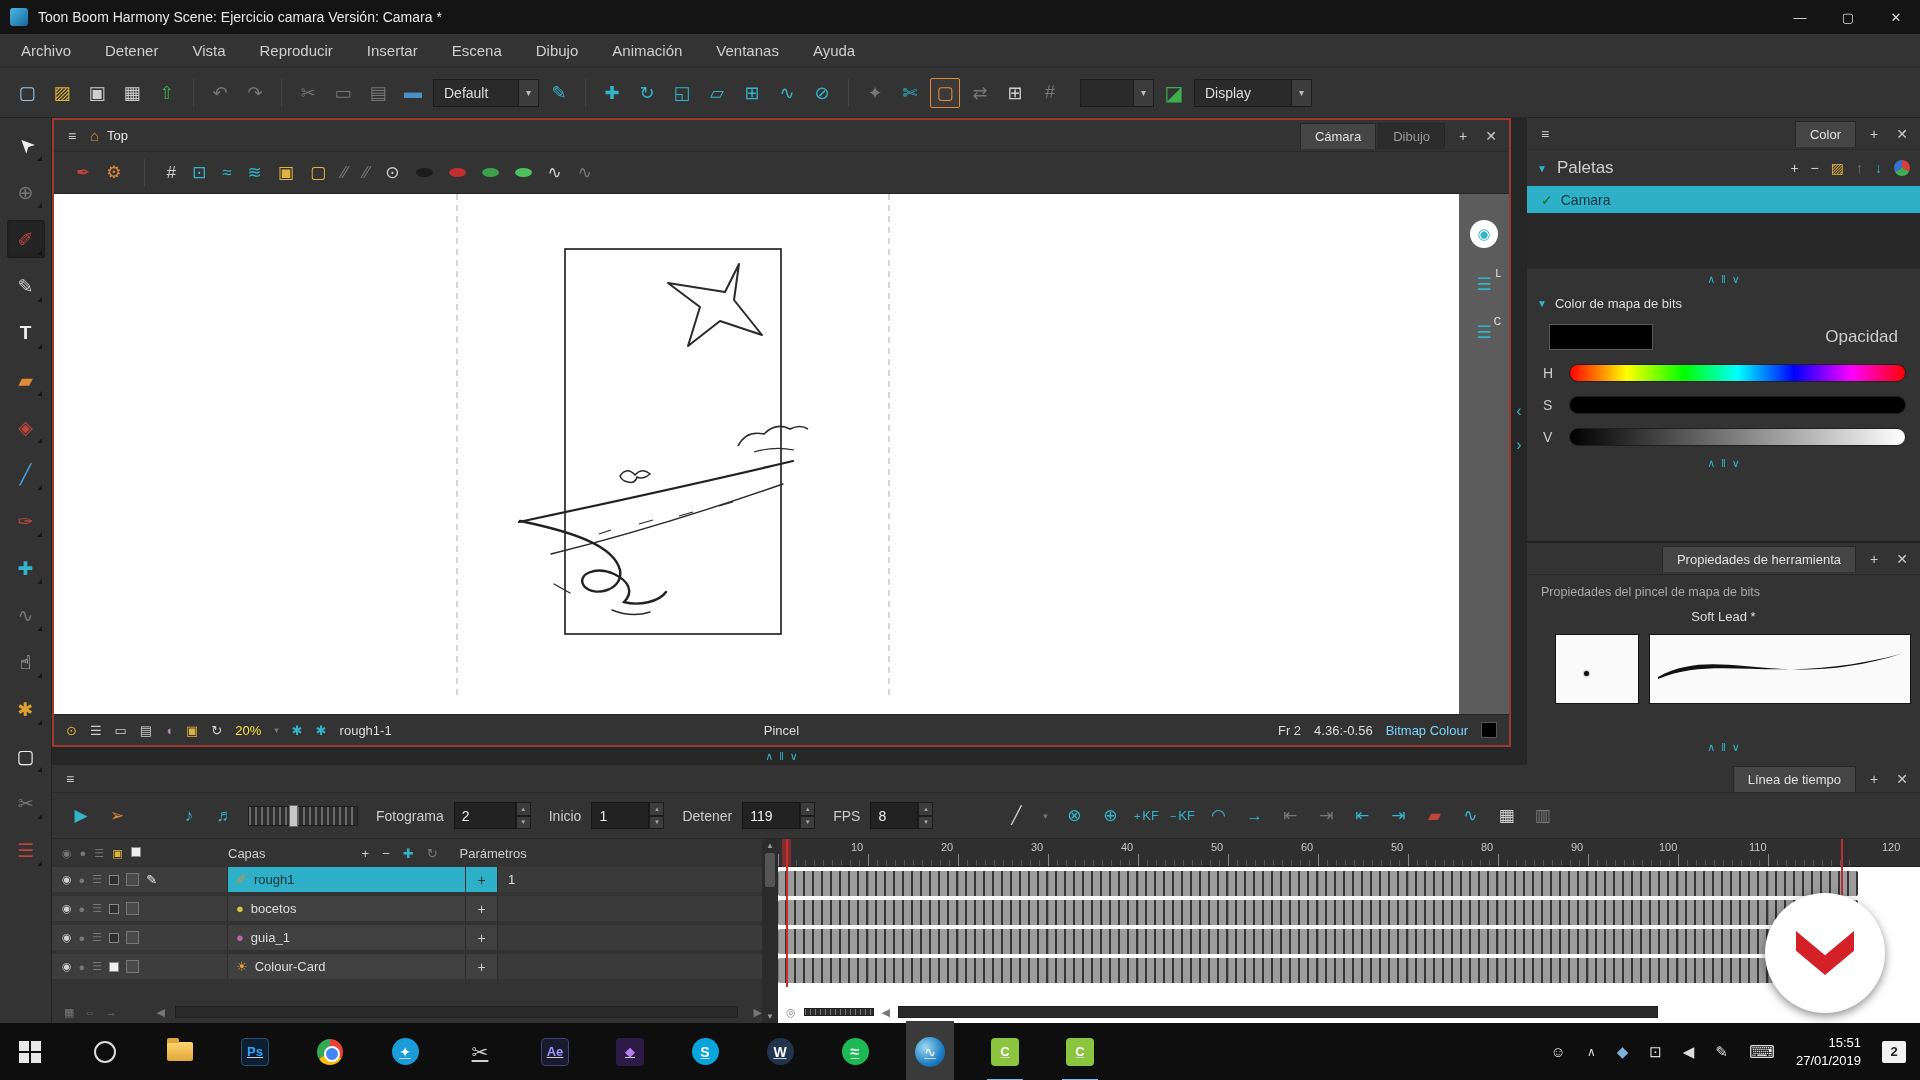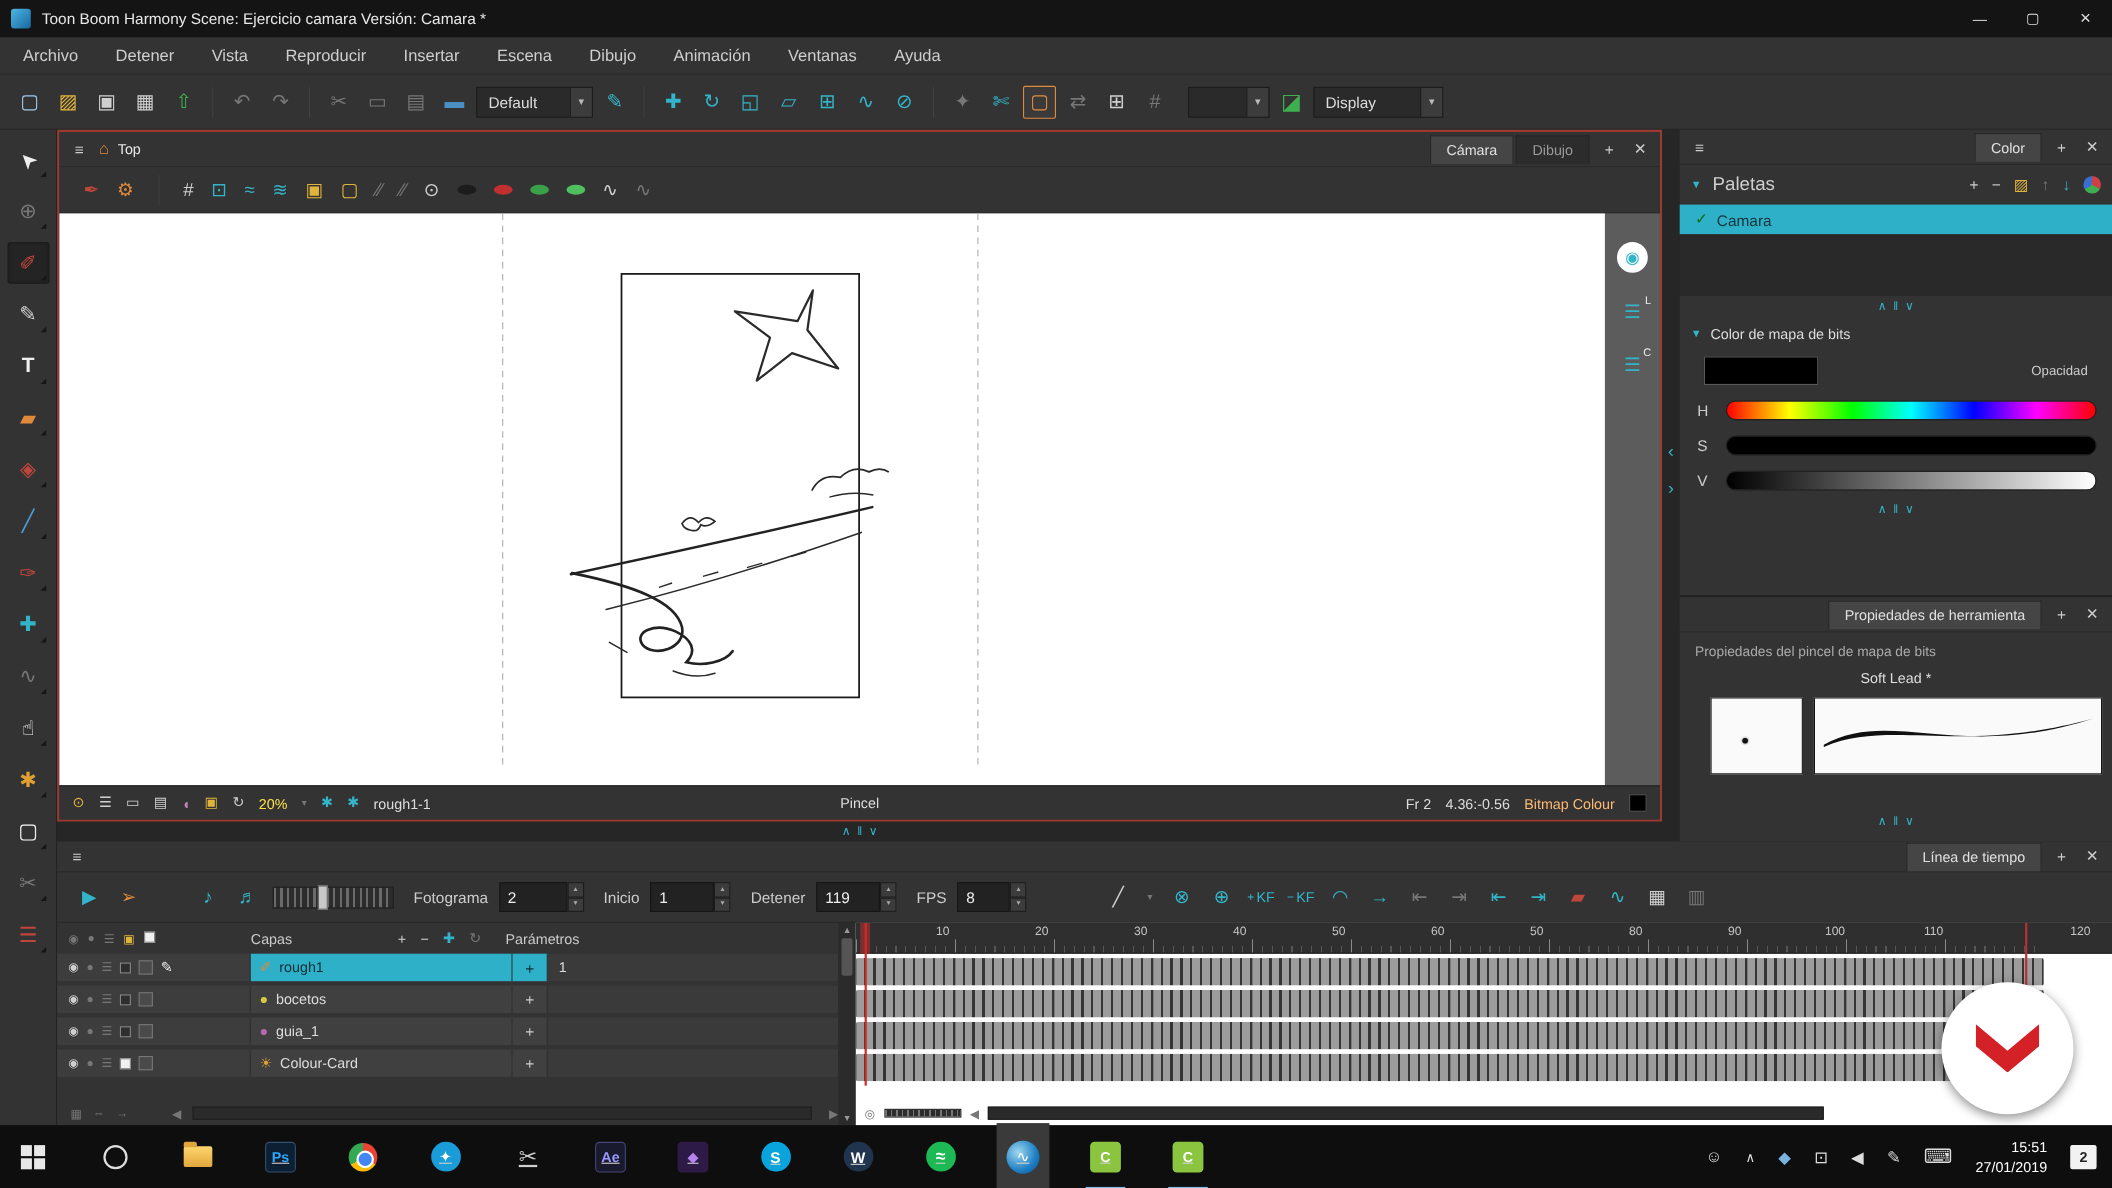--- a/index.html
+++ b/index.html
@@ -397,21 +397,21 @@
       <span class="g yl">▣</span>
       <span class="g lt">↻</span>
       <span style="color:#fde047">20%</span>
       <span class="g dim" style="font-size:9px">▾</span>
       <span class="g cy">✱</span>
       <span class="g cy">✱</span>
       <span style="color:#ddd">rough1-1</span>
       <span class="status-tool-center">Pincel</span>
       <span style="margin-left:auto; color:#ddd">Fr 2</span>
       <span style="color:#ddd">4.36:-0.56</span>
-      <span style="color:#fdba74">Bitmap Colour</span>
+      <span style="color:#7dd3fc">Bitmap Colour</span>
       <span class="swatch-mini"></span>
     </div>
   </div>
 
   <div id="camnavstrip">
     <span class="navw">∧</span>
     <span class="navw">‖</span>
     <span class="navw">∨</span>
   </div>
 
@@ -452,21 +452,21 @@
         <span class="navw">∧</span>
         <span class="navw">‖</span>
         <span class="navw">∨</span>
       </div>
       <div class="section-hdr">
         <span class="g cy" style="font-size:10px">▼</span>
         <span>Color de mapa de bits</span>
       </div>
       <div class="swatch-row">
         <div class="big-swatch"></div>
-        <span style="margin-left:auto; font-size:12px; color:#ccc">Opacidad</span>
+        <span style="margin-left:auto; font-size:17px; color:#ccc">Opacidad</span>
       </div>
       <div class="hsv-row">
         <span class="hsv-label">H</span>
         <div class="hsv-bar bar-h"></div>
       </div>
       <div class="hsv-row">
         <span class="hsv-label">S</span>
         <div class="hsv-bar bar-s"></div>
       </div>
       <div class="hsv-row">

